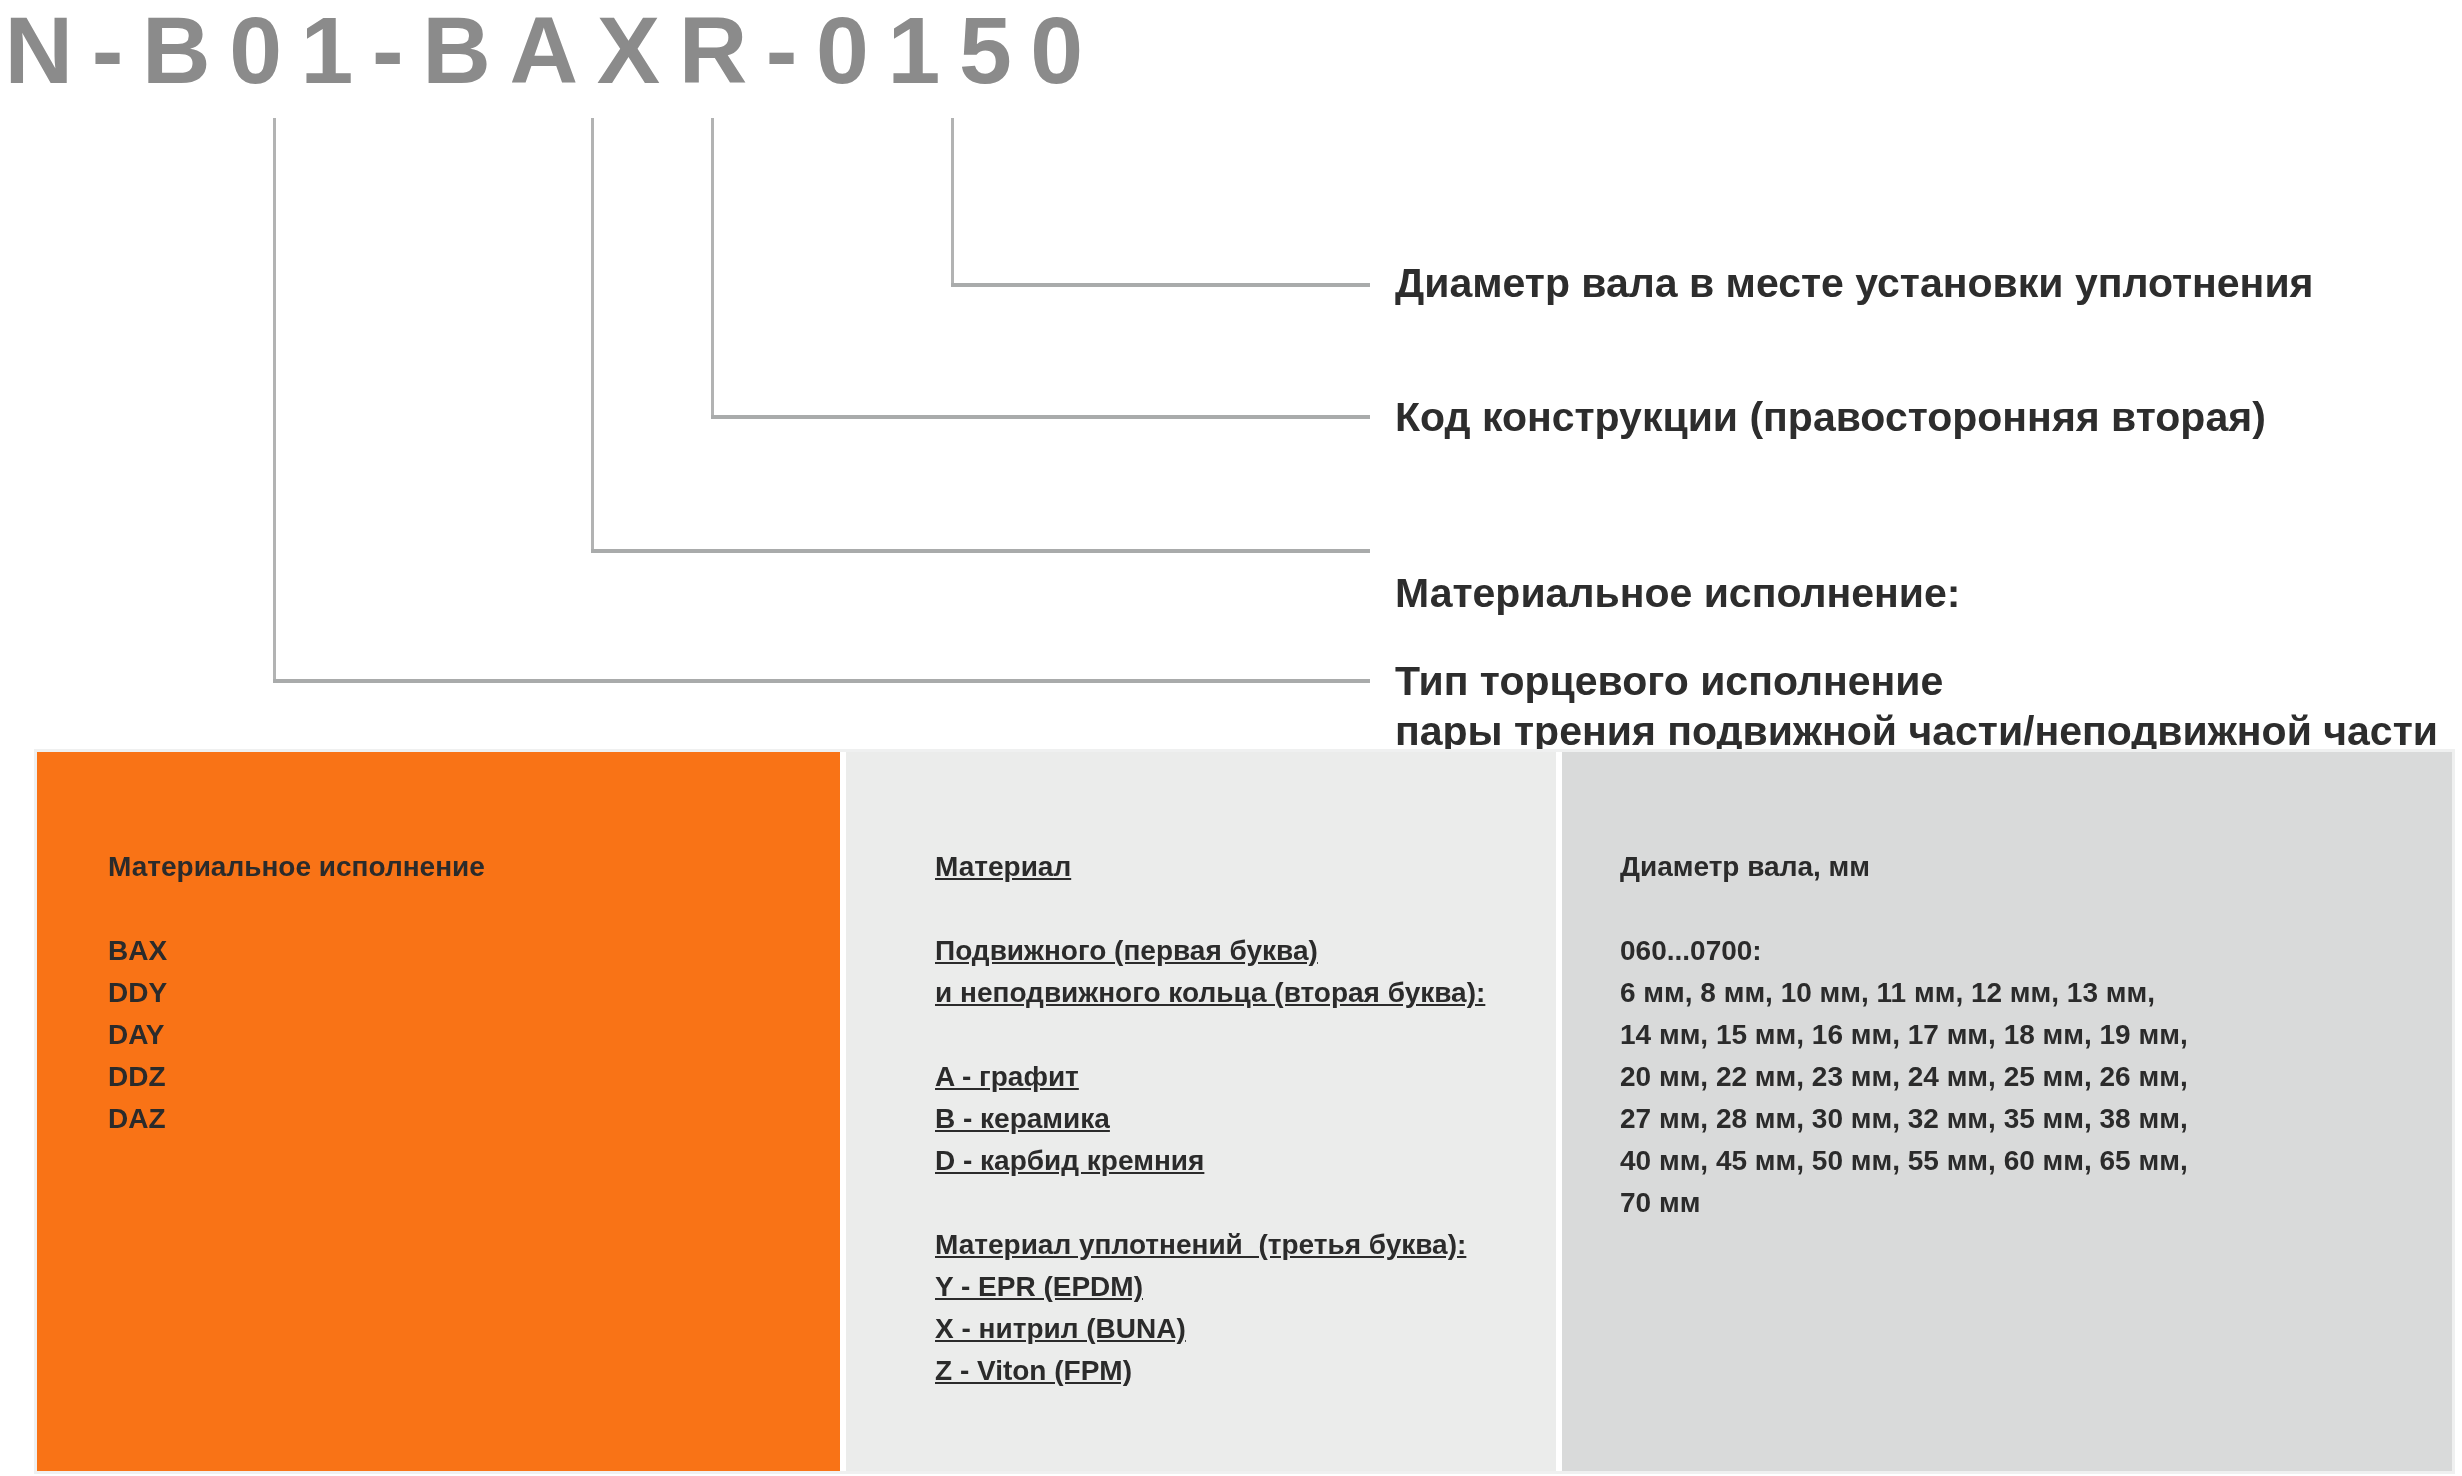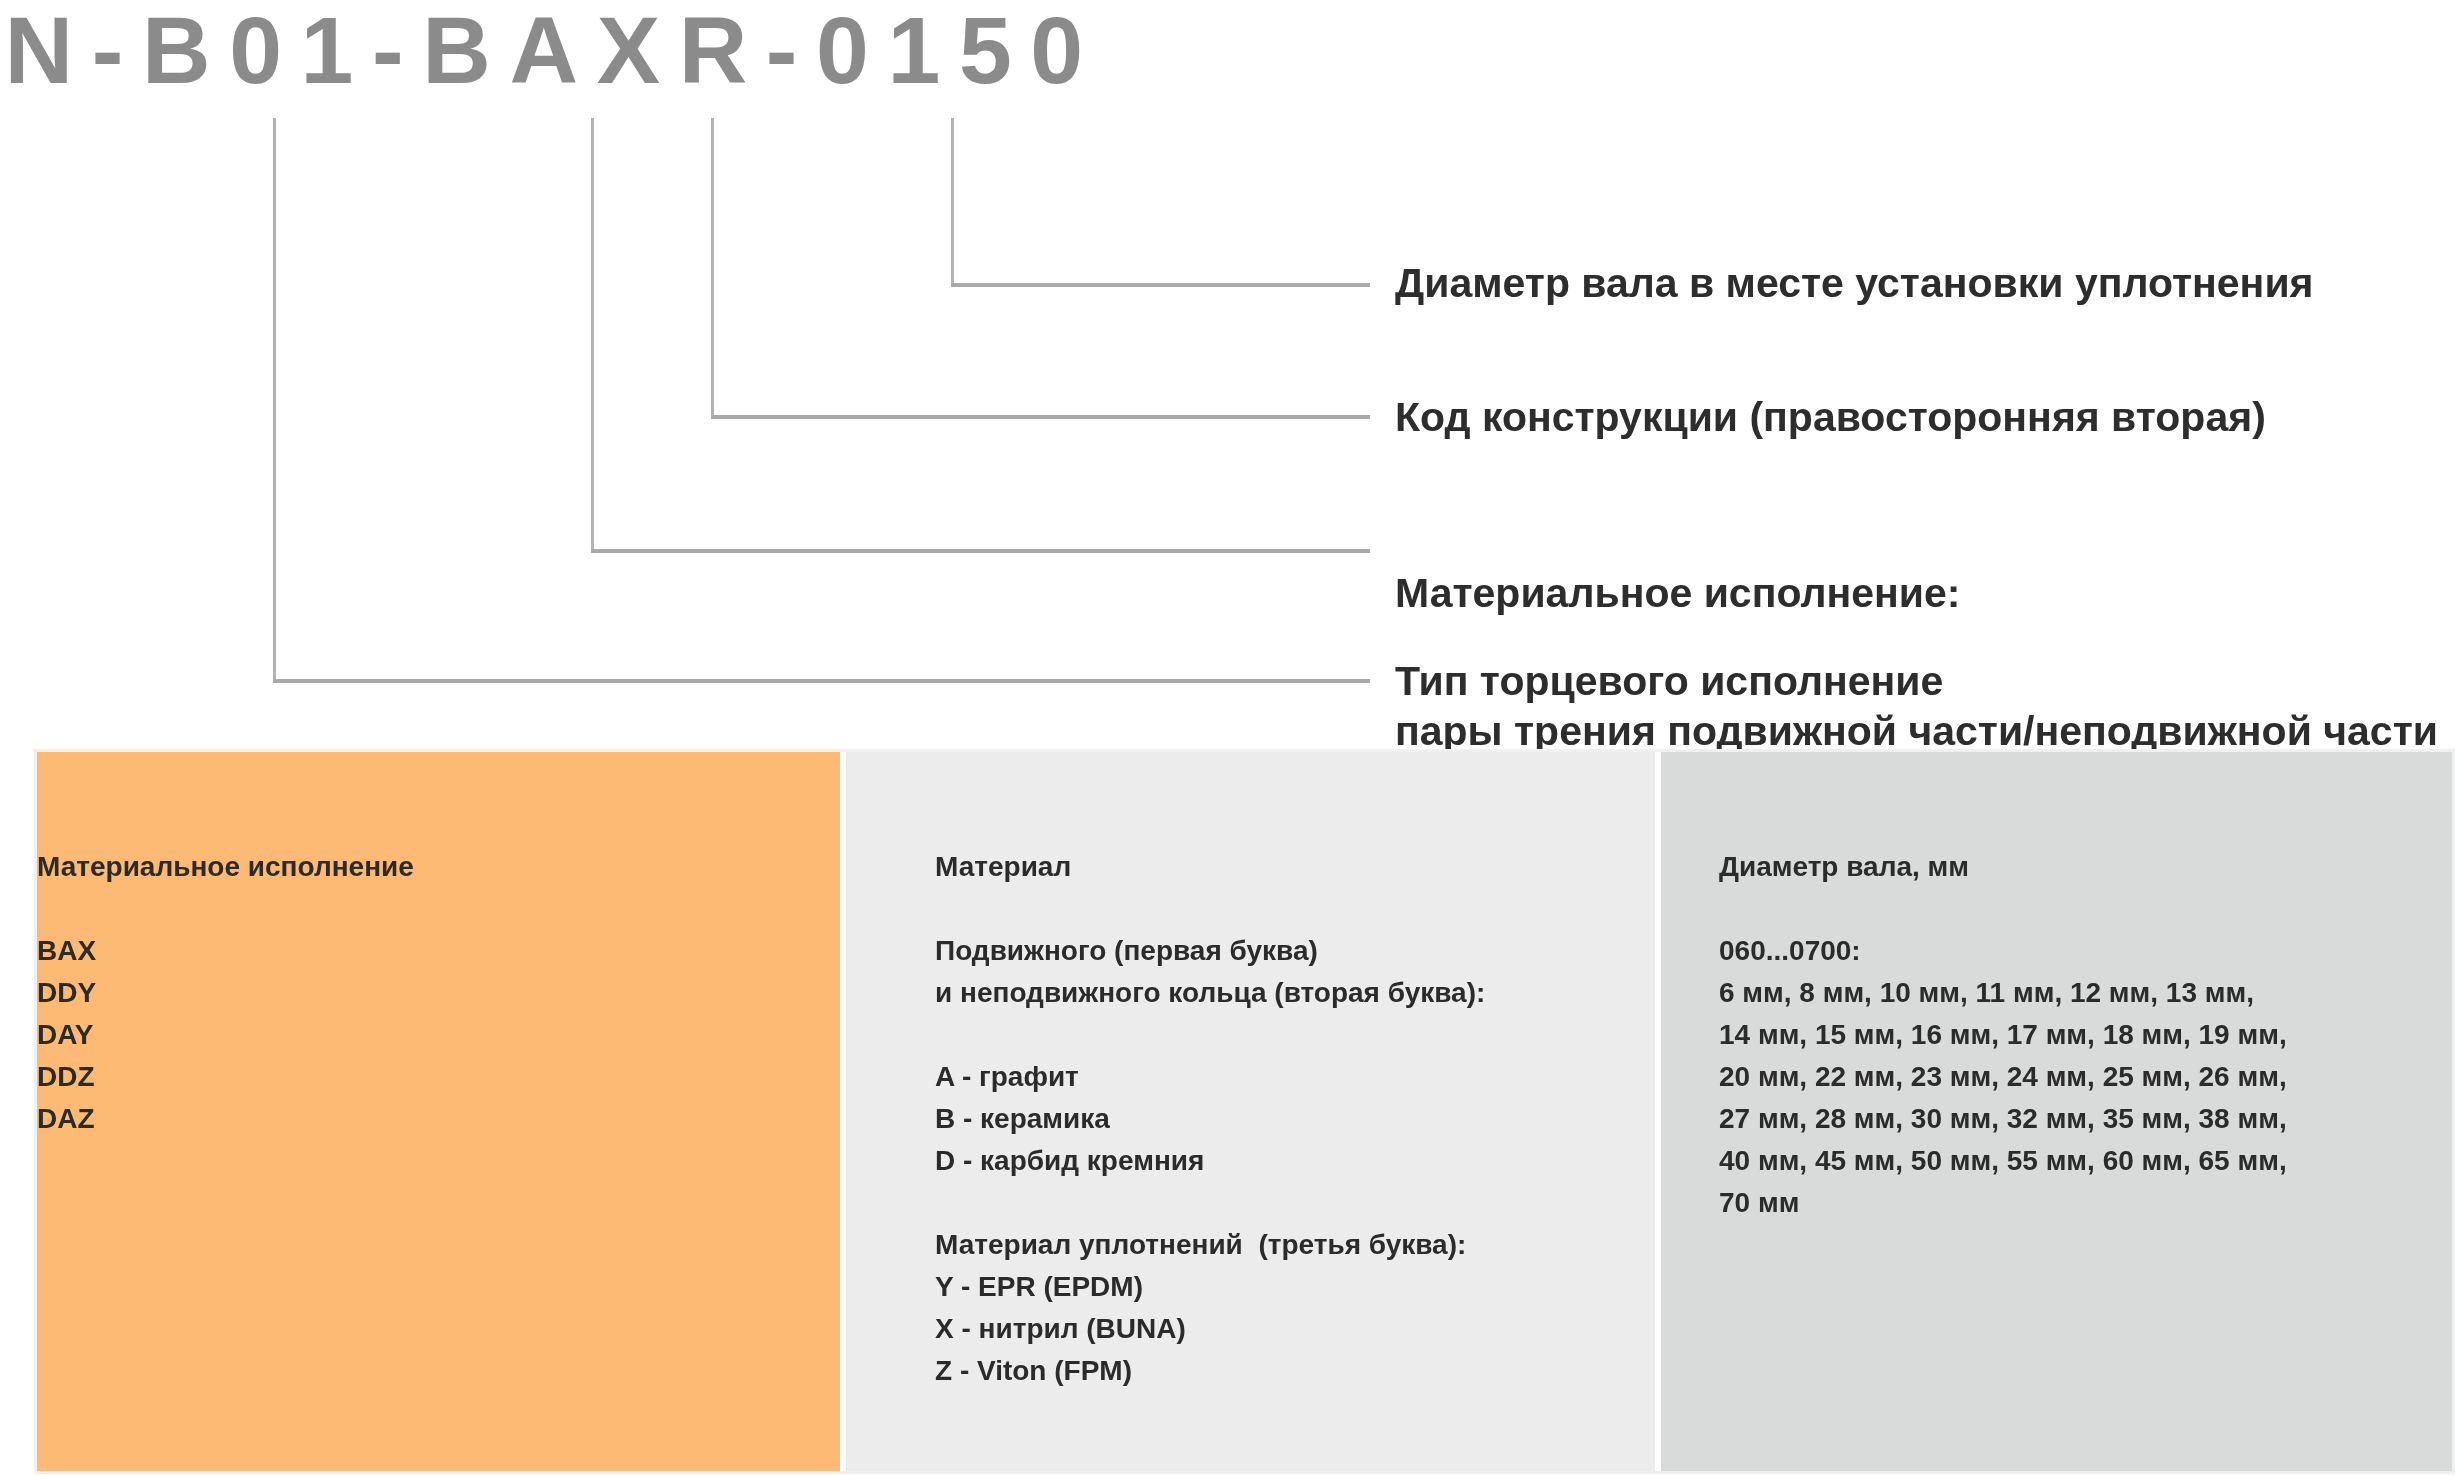--- a/index.html
+++ b/index.html
@@ -62,22 +62,22 @@
     flex-direction: row;
     gap: 6px;
   }
   .col {
     box-sizing: border-box;
     padding-top: 94px;
     font-size: 28px;
     font-weight: bold;
     color: #2b2b2b;
   }
-  .col-1 { width: 803px; background: #fdba74; }
-  .col-2 { width: 809px; background: #ebeceb; padding-left: 89px; }
+  .col-1 { width: 803px; background: #f97316; padding-left: 71px; }
+  .col-2 { width: 710px; background: #ebeceb; padding-left: 89px; text-decoration: underline; }
   .col-3 { flex: 1;       background: #d9dada; padding-left: 58px; }
   .tline {
     line-height: 42px;
     min-height: 42px;
     white-space: pre;
   }
 </style>
 </head>
 <body>
 

